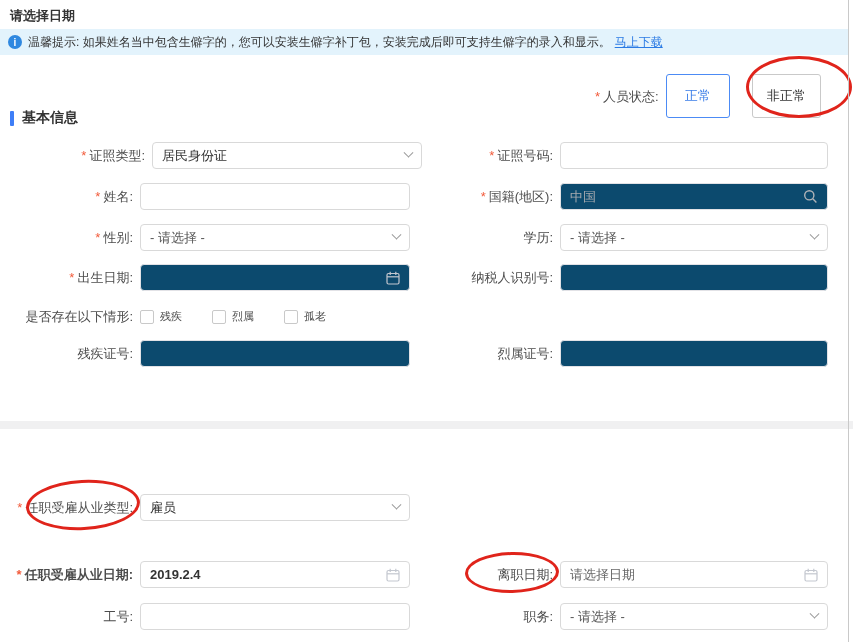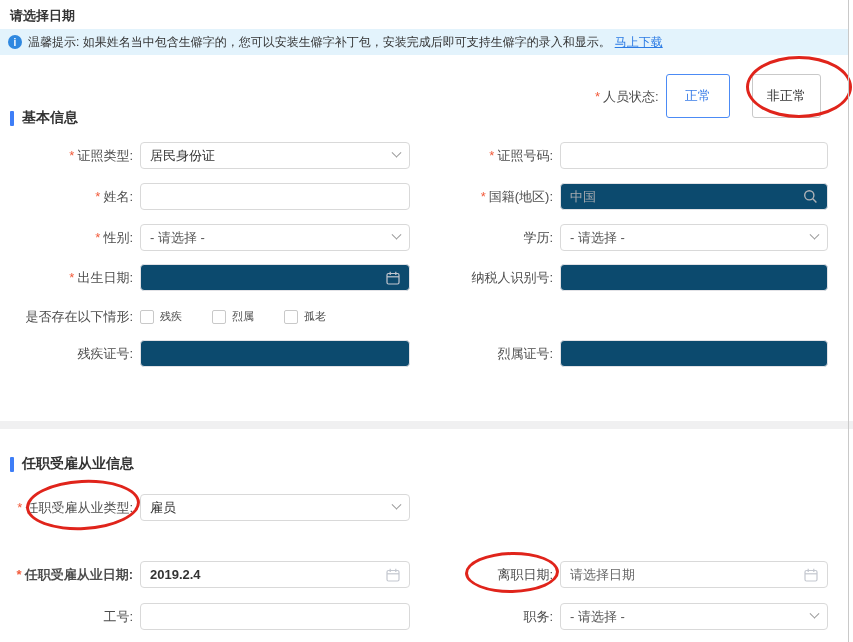--- a/index.html
+++ b/index.html
@@ -79,21 +79,21 @@
     <span class="lbl"><i class="req">*</i><span>人员状态:</span></span>
     <button class="status-btn active">正常</button>
     <button class="status-btn">非正常</button>
   </div>
 
   <div class="sec-head" style="left:10px; top:109px;">
     <span class="sec-bar"></span>
     <span class="sec-title">基本信息</span>
   </div>
 
-  <div class="fg" style="left:0; top:142px;">
+  <div class="fg" style="left:0; top:142px;padding-left:12px;">
     <span class="lbl w135"><i class="req">*</i><span>证照类型:</span></span>
     <div class="ctrl select w270">
       <span>居民身份证</span>
       <span class="chev"></span>
     </div>
   </div>
   <div class="fg" style="left:420px; top:142px;">
     <span class="lbl w135"><i class="req">*</i><span>证照号码:</span></span>
     <div class="ctrl w268">
         <input class="txt" value="" style="">
@@ -176,24 +176,20 @@
   <div class="fg" style="left:420px; top:340px;">
     <span class="lbl w135"><span>烈属证号:</span></span>
     <div class="ctrl disabled w268">
         <span></span>
       </div>
   </div>
 
 
   <div class="divider"></div>
 
-  <div class="sec-head" style="left:10px; top:455px;">
-    <span class="sec-bar"></span>
-    <span class="sec-title">任职受雇从业信息</span>
-  </div>
 
   <div class="fg" style="left:0; top:494px;align-items:center;">
     <span class="lbl w135"><i class="req">*</i><span>任职受雇从业类型:</span></span>
     <div class="ctrl select w270">
       <span>雇员</span>
       <span class="chev"></span>
     </div>
   </div>
 
   <div class="fg" style="left:0; top:561px;font-weight:bold;">

